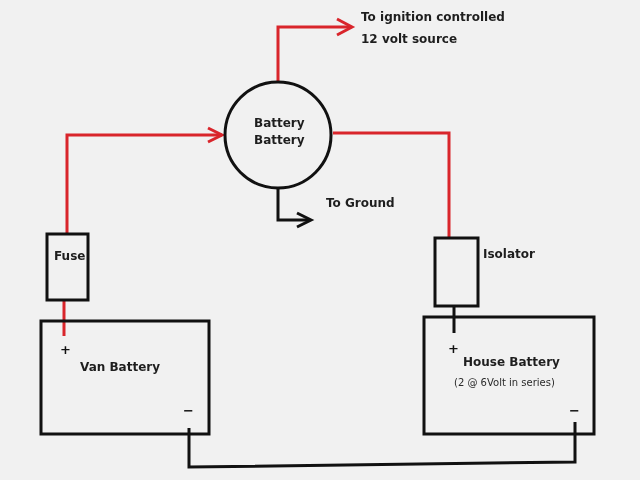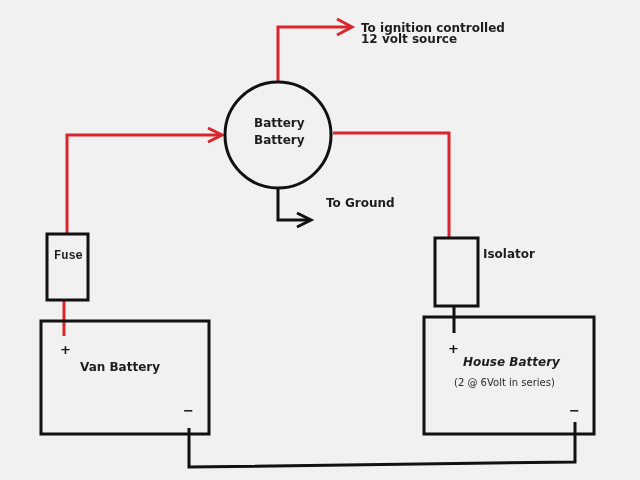--- a/index.html
+++ b/index.html
@@ -30,26 +30,26 @@
 
   <rect x="435" y="238" width="43" height="68" fill="none" stroke="#111" stroke-width="3"></rect>
   <line x1="454" y1="306" x2="454" y2="333" stroke="#111" stroke-width="3"></line>
 
   <rect x="41" y="321" width="168" height="113" fill="none" stroke="#111" stroke-width="3"></rect>
   <rect x="424" y="317" width="170" height="117" fill="none" stroke="#111" stroke-width="3"></rect>
 
   <polyline points="189,428 189,467 575,462 575,422" fill="none" stroke="#111" stroke-width="3"></polyline>
 </svg>
 
-<div class="lbl" style="left:361px;top:21px;text-align:right;">To ignition controlled</div>
+<div class="lbl" style="left:361px;top:10px;text-align:right;">To ignition controlled</div>
 <div class="lbl" style="left:361px;top:32px;">12 volt source</div>
 <div class="lbl" style="left:254px;top:116px;text-align:right;">Battery</div>
 <div class="lbl" style="left:254px;top:133px;">Battery</div>
 <div class="lbl" style="left:326px;top:196px;">To Ground</div>
-<div class="lbl" style="left:54px;top:249px;font-family:Liberation Mono, monospace;">Fuse</div>
+<div class="lbl" style="left:54px;top:249px;">Fuse</div>
 <div class="lbl" style="left:483px;top:247px;">Isolator</div>
 <div class="sign" style="left:60px;top:342px;">+</div>
 <div class="lbl" style="left:80px;top:360px;">Van Battery</div>
 <div class="sign" style="left:183px;top:403px;">−</div>
 <div class="sign" style="left:448px;top:341px;">+</div>
-<div class="lbl" style="left:463px;top:355px;font-style:italic;">House Battery</div>
+<div class="lbl" style="left:463px;top:355px;">House Battery</div>
 <div class="sub" style="left:454px;top:377px;">(2 @ 6Volt in series)</div>
 <div class="sign" style="left:569px;top:403px;">−</div>
 
 </body></html>

